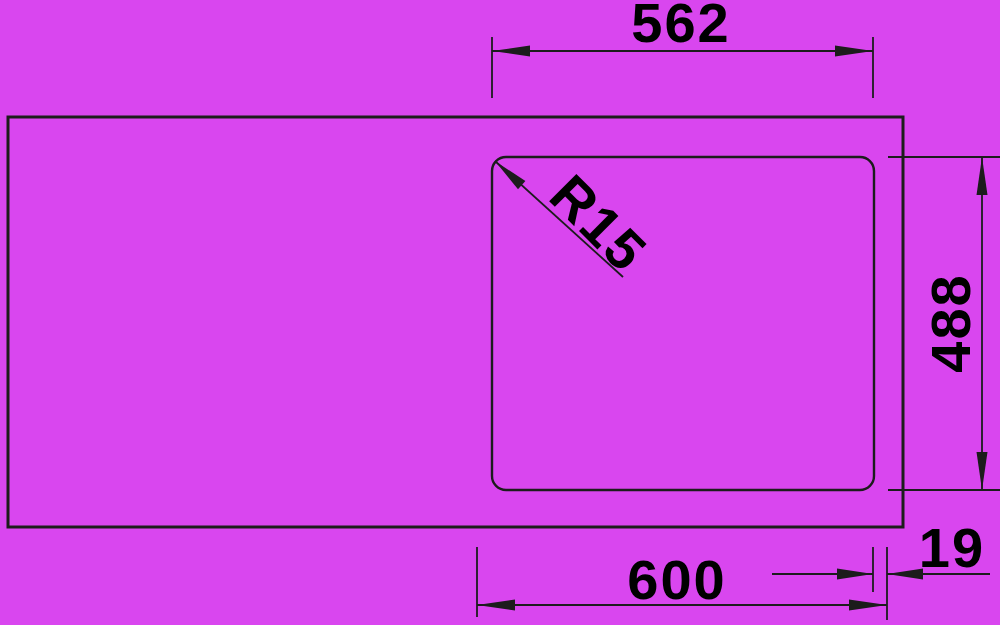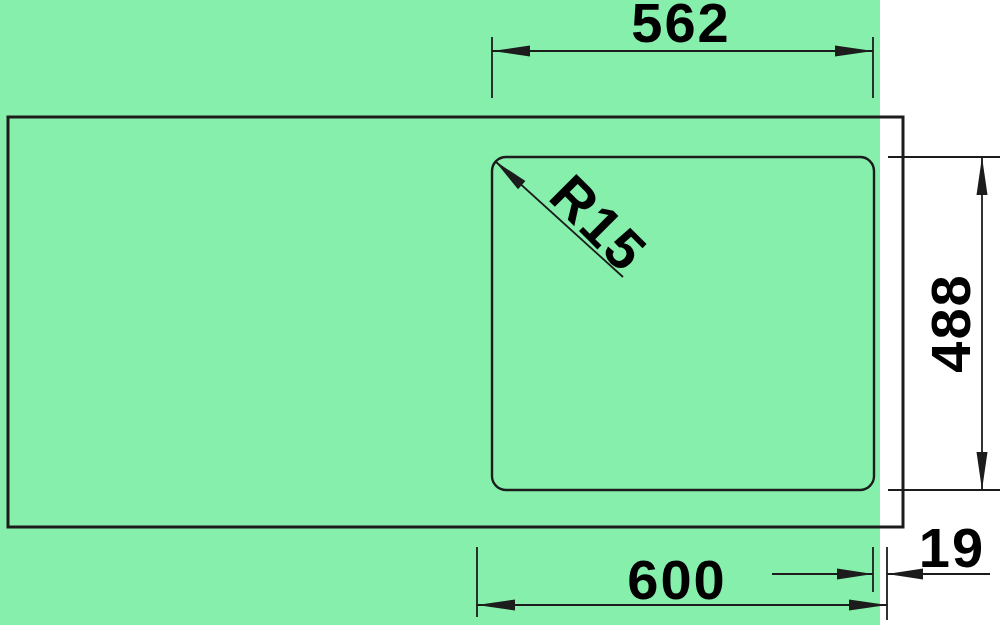--- a/index.html
+++ b/index.html
@@ -4,23 +4,23 @@
 <style>
   html, body {
     margin: 0;
     padding: 0;
     background: #ffffff;
     width: 1000px;
     height: 625px;
     overflow: hidden;
   }
   .drawing-wrap {
-    width: 880px;
+    width: 1000px;
     height: 625px;
-    background: #86efac;
+    background: #d946ef;
   }
   svg text {
     font-family: "Liberation Sans", "DejaVu Sans", sans-serif;
     font-weight: bold;
     font-size: 56px;
     letter-spacing: 2px;
     fill: #000000;
   }
   svg .thick  { stroke: #1c1c1c; stroke-width: 3;   fill: none; }
   svg .medium { stroke: #1c1c1c; stroke-width: 2.4; fill: none; }

